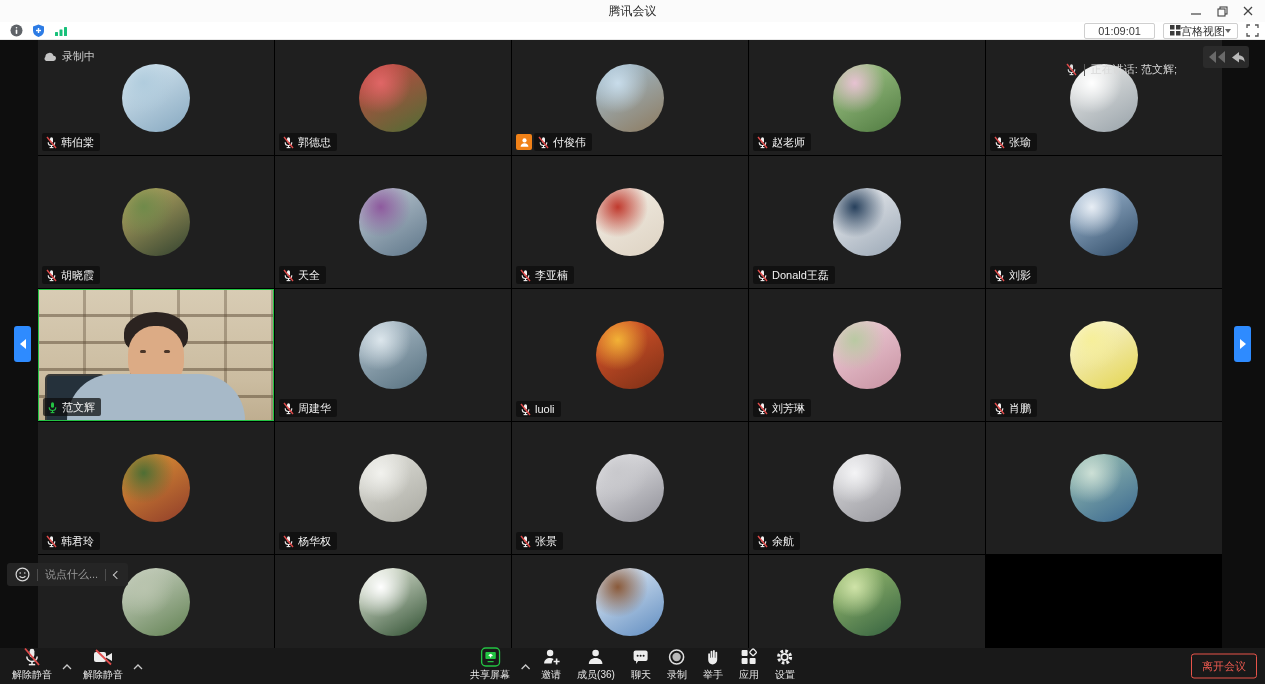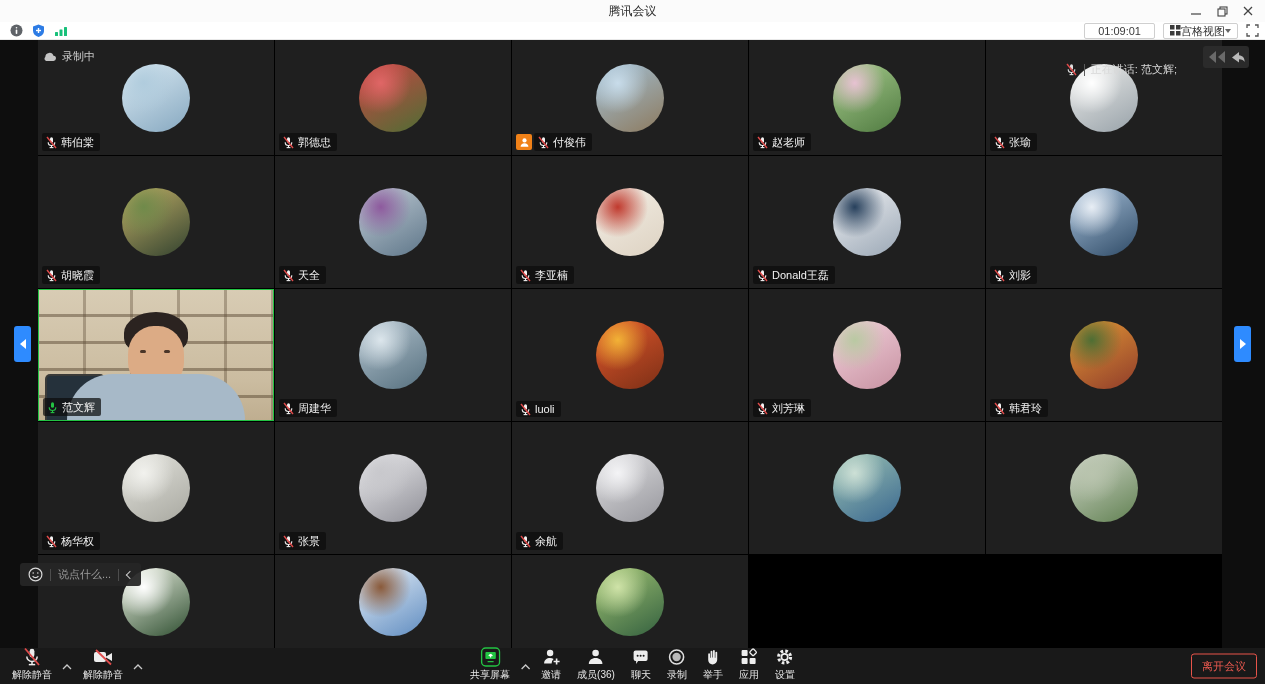--- a/index.html
+++ b/index.html
@@ -77,21 +77,21 @@
   .speak-indicator .txt { font-size:11px; color:#d8d8d8; }
   .jump-badge { position:absolute; right:16px; top:6px; width:46px; height:22px;
     background:rgba(44,44,44,.92); border-radius:3px; display:flex; align-items:center;
     justify-content:center; z-index:8; }
   .page-arrow { position:absolute; top:50%; transform:translateY(-50%); width:17px; height:36px;
     background:#2e8bff; border-radius:3px; display:flex; align-items:center; justify-content:center; z-index:9; }
   .page-arrow.left { left:14px; } .page-arrow.right { right:14px; }
   .tri { width:0; height:0; border-top:5px solid transparent; border-bottom:5px solid transparent; }
   .tri.l { border-right:6px solid #fff; } .tri.r { border-left:6px solid #fff; }
 
-  .chat-pill { position:absolute; left:20px; bottom:62px; height:23px; background:rgba(38,38,38,.94);
+  .chat-pill { position:absolute; left:7px; bottom:62px; height:23px; background:rgba(38,38,38,.94);
     border-radius:3px; display:flex; align-items:center; gap:7px; padding:0 8px; z-index:9; }
   .chat-pill .divider { width:1px; height:12px; background:#4d4d4d; }
   .chat-pill .ph { font-size:11px; color:#9a9a9a; }
   .chev-left { width:6px; height:6px; border-left:1.5px solid #c9c9c9; border-bottom:1.5px solid #c9c9c9;
     transform:rotate(45deg); margin-left:1px; }
 
   
   .toolbar { height:36px; background:#191919; flex:none; position:relative;
     display:flex; align-items:center; }
   .tb-group-left { position:absolute; left:6px; bottom:2px; display:flex; align-items:flex-end; gap:4px; }
@@ -453,20 +453,39 @@
                   <line x1="4.6" y1="11.6" x2="8.4" y2="11.6"></line>
           </g>
           <line class="slash" x1="2" y1="1" x2="11" y2="12" stroke="#e04b4b" stroke-width="1.4"></line>
         </svg>
         <span class="pname">刘芳琳</span>
       </span>
     </div>
   </div>
         <div class="tile">
 
+    <div class="avatar" style="background: radial-gradient(circle at 32% 28%, rgb(246, 239, 154) 0%, transparent 45%), linear-gradient(150deg, rgb(251, 248, 230), rgb(227, 212, 78));"></div>
+    <div class="badge">
+
+      <span class="nametag">
+        <svg class="mic-ic" width="13" height="13" viewBox="0 0 13 13">
+          <g fill="none" stroke="currentColor" stroke-width="1.1">
+            <rect x="5" y="1.2" width="3" height="5.6" rx="1.5" fill="currentColor" stroke="none"></rect>
+            <path d="M3.2 6.2a3.3 3.3 0 0 0 6.6 0"></path>
+                  <line x1="6.5" y1="9.5" x2="6.5" y2="11.2"></line>
+                  <line x1="4.6" y1="11.6" x2="8.4" y2="11.6"></line>
+          </g>
+          <line class="slash" x1="2" y1="1" x2="11" y2="12" stroke="#e04b4b" stroke-width="1.4"></line>
+        </svg>
+        <span class="pname">肖鹏</span>
+      </span>
+    </div>
+  </div>
+        <div class="tile">
+
     <div class="avatar" style="background: radial-gradient(circle at 32% 28%, rgb(78, 110, 52) 0%, transparent 45%), linear-gradient(150deg, rgb(229, 154, 54), rgb(143, 60, 42));"></div>
     <div class="badge">
 
       <span class="nametag">
         <svg class="mic-ic" width="13" height="13" viewBox="0 0 13 13">
           <g fill="none" stroke="currentColor" stroke-width="1.1">
             <rect x="5" y="1.2" width="3" height="5.6" rx="1.5" fill="currentColor" stroke="none"></rect>
             <path d="M3.2 6.2a3.3 3.3 0 0 0 6.6 0"></path>
                   <line x1="6.5" y1="9.5" x2="6.5" y2="11.2"></line>
                   <line x1="4.6" y1="11.6" x2="8.4" y2="11.6"></line>

